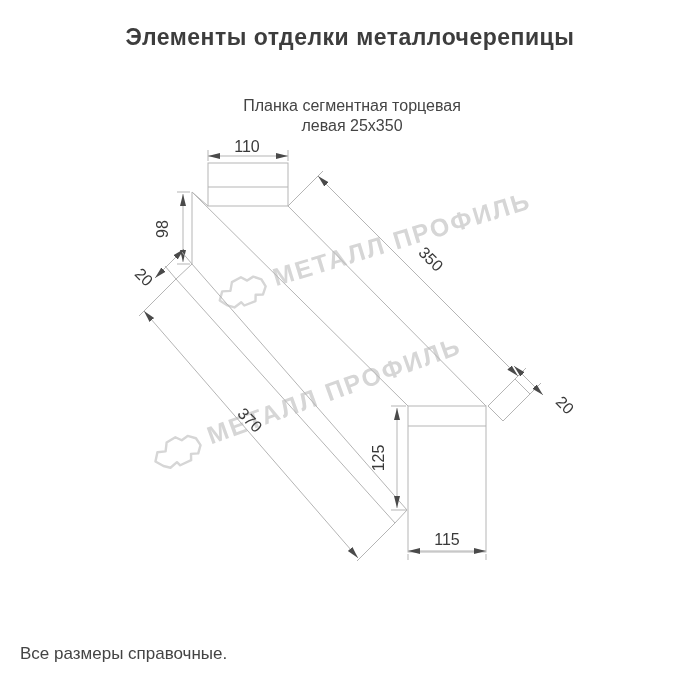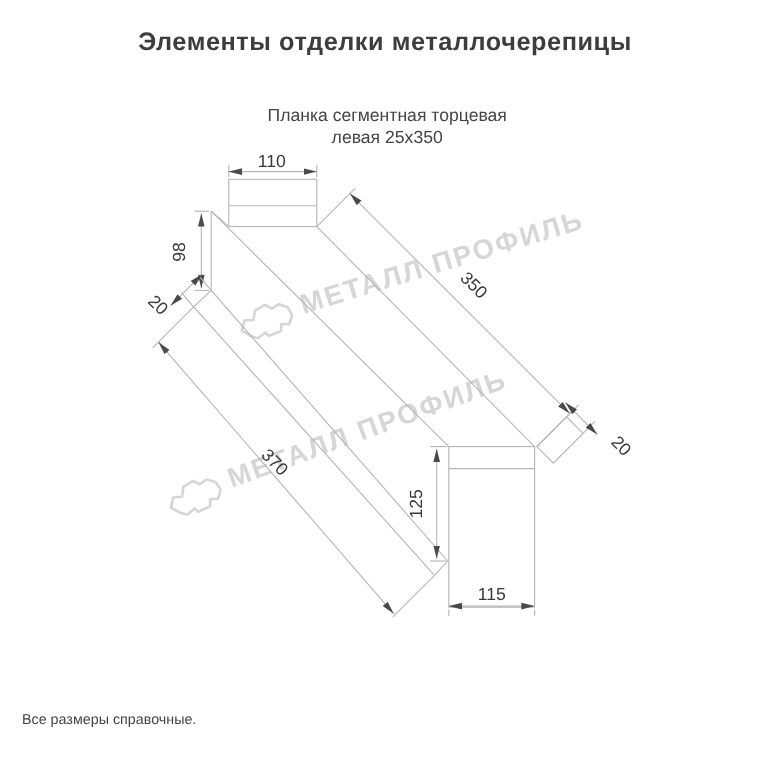--- a/index.html
+++ b/index.html
@@ -15,21 +15,21 @@
   }
   .page-title{
     position:absolute;left:0;top:24px;width:700px;text-align:center;
     font-size:23px;font-weight:bold;color:#3d3d3d;letter-spacing:0.5px;z-index:3;
   }
   .drawing-subtitle{
     position:absolute;left:0;top:96px;width:704px;text-align:center;
     font-size:16px;color:#444444;line-height:20px;z-index:3;
   }
   .footnotes{
-    position:absolute;left:20px;top:644px;font-size:13px;color:#444444;
+    position:absolute;left:20px;top:644px;font-size:17px;color:#444444;
     line-height:19px;z-index:3;
   }
   .watermark{
     position:absolute;display:flex;align-items:center;gap:8px;height:40px;
     z-index:1;pointer-events:none;
   }
   .watermark .wm-text{
     font-size:25px;font-weight:bold;letter-spacing:2px;color:var(--wm-color);
     white-space:nowrap;
   }

